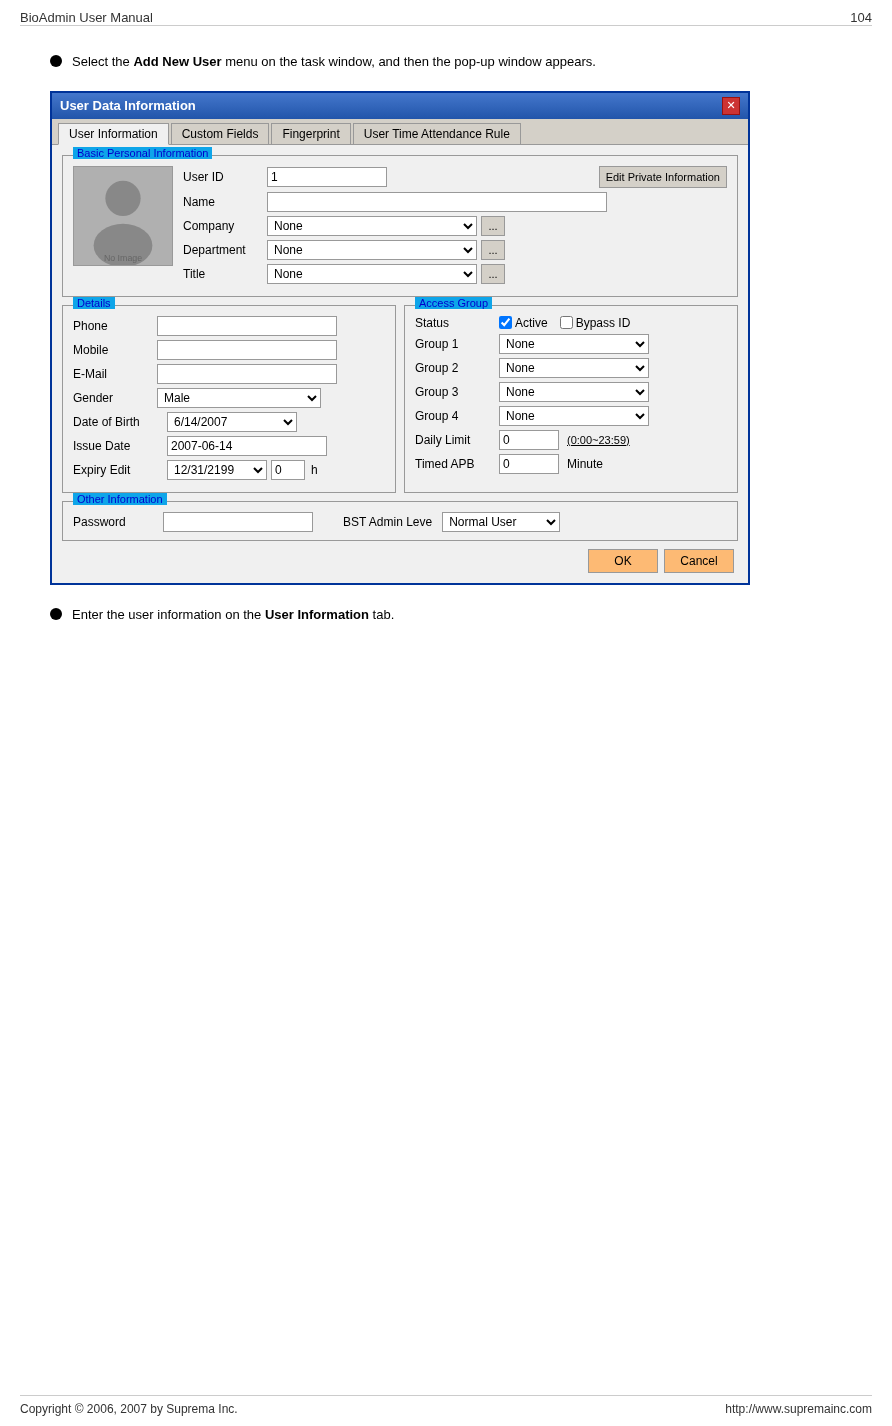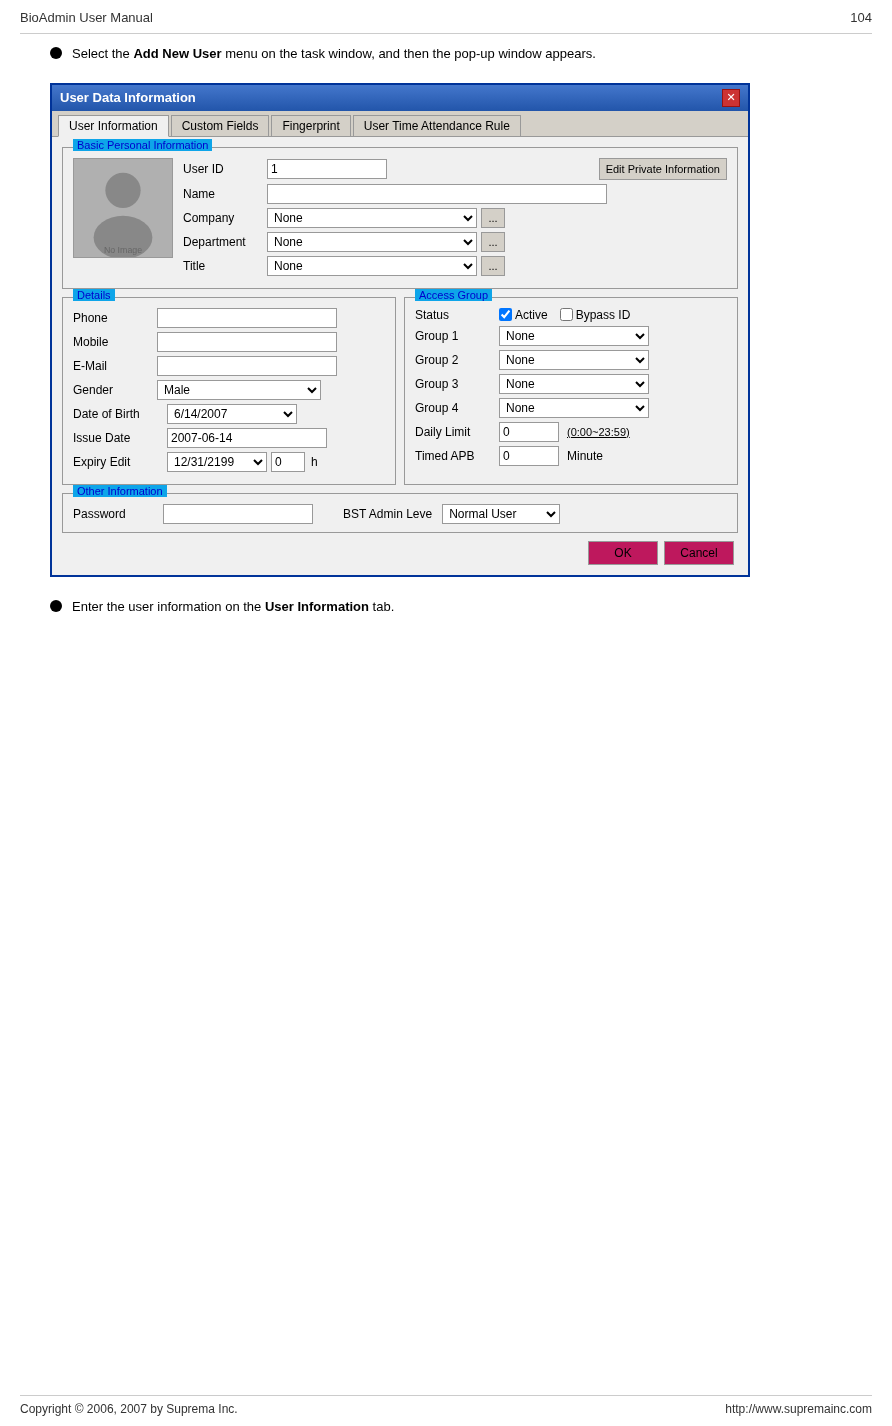--- a/index.html
+++ b/index.html
@@ -19,21 +19,22 @@
       padding: 10px 20px;
       position: relative;
     }
 
     
     .header-bar {
       display: flex;
       justify-content: space-between;
       align-items: center;
       border-bottom: 1px solid #ccc;
-      padding-bottom: 8px;
+      padding-bottom: 0;
+      margin-bottom: 16px;
     }
     .header-title {
       font-size: 13px;
       color: #333;
     }
     .header-page {
       font-size: 13px;
       color: #333;
     }
 
@@ -295,21 +296,21 @@
       justify-content: flex-end;
       gap: 6px;
       margin-top: 8px;
       padding-right: 4px;
     }
 
     .btn-ok, .btn-cancel {
       width: 70px;
       height: 24px;
       border: 1px solid #999;
-      background: #be185d;
+      background: #fdba74;
       font-size: 12px;
       cursor: pointer;
     }
 
     .second-bullet {
       margin-top: 14px;
     }
   </style>
 </head>
 <body>

